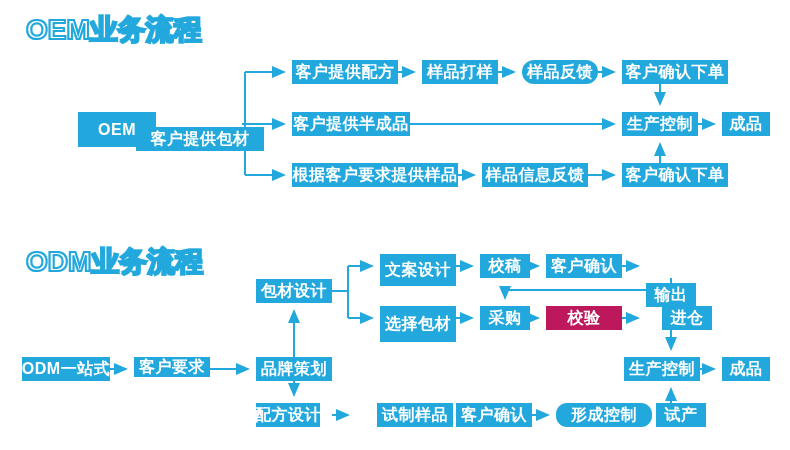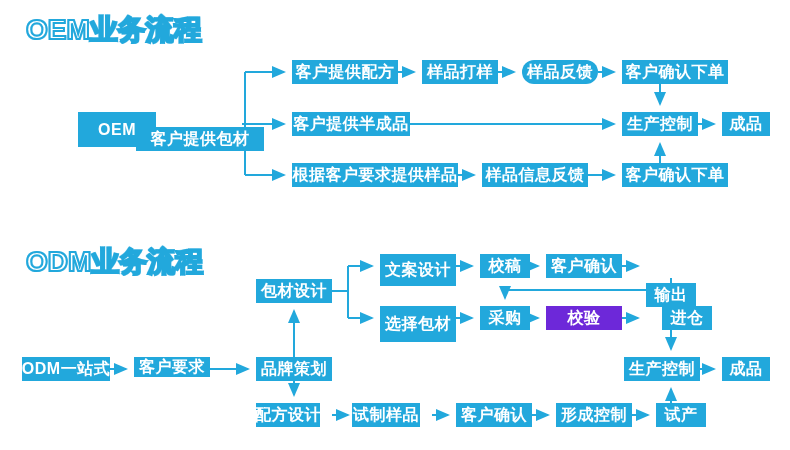--- a/index.html
+++ b/index.html
@@ -48,21 +48,21 @@
     font-size: 16px;
     font-weight: bold;
     display: flex;
     align-items: center;
     justify-content: center;
     box-sizing: border-box;
     white-space: nowrap;
     letter-spacing: 0.5px;
     line-height: 1;
   }
-  .node.alt { background: #6d28d9; }
+  .node.alt { background: #be185d; }
 </style>
 </head>
 <body>
 
 <div id="stage">
 
   <div class="section-title" id="title-odm">ODM业务流程</div>
 
   <div class="section-title" id="title-oem">OEM业务流程</div>
 
@@ -134,19 +134,19 @@
       <div class="node" style="left: 480px; top: 254px; width: 50px; height: 24px;">校稿</div>
       <div class="node" style="left: 546px; top: 254px; width: 76px; height: 24px;">客户确认</div>
       <div class="node" style="left: 646px; top: 254px; width: 50px; height: 24px; margin-top: 29px;">输出</div>
       <div class="node" style="left: 380px; top: 306px; width: 76px; height: 36px;">选择包材</div>
       <div class="node" style="left: 480px; top: 306px; width: 50px; height: 24px;">采购</div>
       <div class="node alt" style="left: 546px; top: 306px; width: 76px; height: 24px;">校验</div>
       <div class="node" style="left: 646px; top: 306px; width: 50px; height: 24px; margin-left: 16px;">进仓</div>
       <div class="node" style="left: 624px; top: 357px; width: 76px; height: 24px;">生产控制</div>
       <div class="node" style="left: 722px; top: 357px; width: 48px; height: 24px;">成品</div>
       <div class="node" style="left: 256px; top: 403px; width: 64px; height: 24px;">配方设计</div>
-      <div class="node" style="left: 352px; top: 403px; width: 68px; height: 24px;">试制样品</div>
+      <div class="node" style="left: 377px; top: 403px; width: 76px; height: 24px;">试制样品</div>
       <div class="node" style="left: 456px; top: 403px; width: 76px; height: 24px;">客户确认</div>
-      <div class="node" style="left: 556px; top: 403px; width: 76px; height: 24px;">形成控制</div>
+      <div class="node" style="left: 556px; top: 403px; width: 96px; height: 24px; border-radius: 11px;">形成控制</div>
       <div class="node" style="left: 656px; top: 403px; width: 50px; height: 24px;">试产</div>
     </div>
 
 </div>
 
 </body></html>

